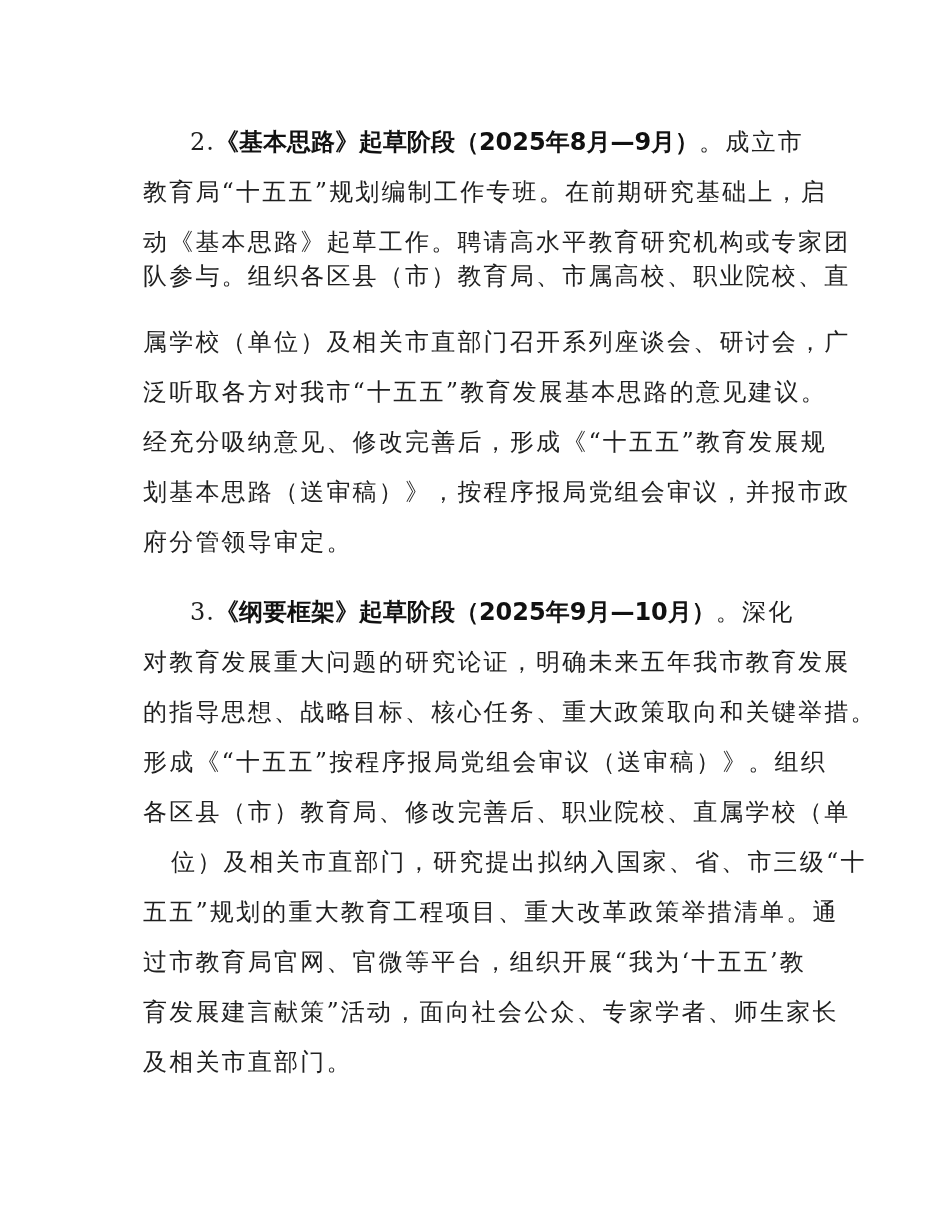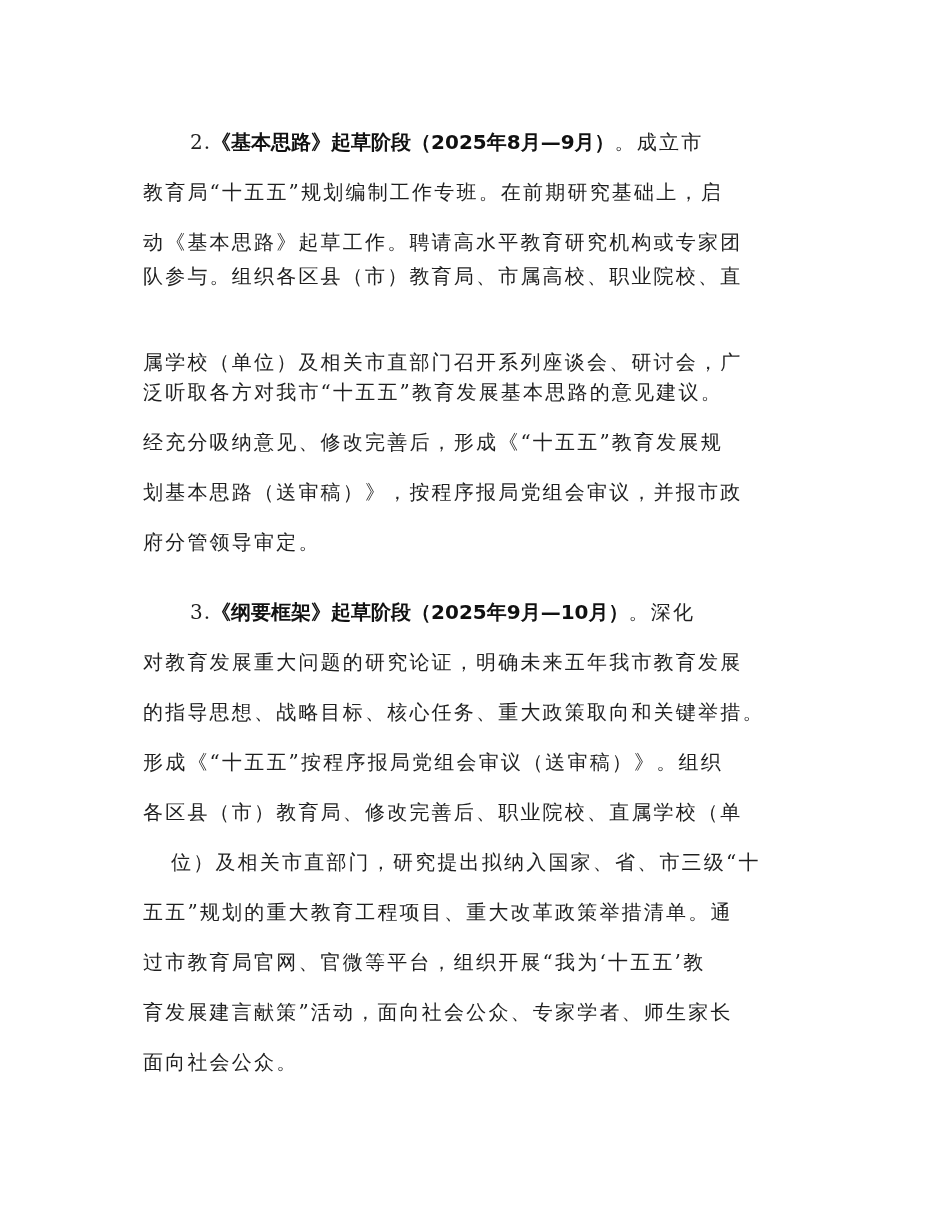--- a/index.html
+++ b/index.html
@@ -18,21 +18,21 @@
     .page {
       position: absolute;
       left: 0; top: 0;
       width: 950px;
       height: 1230px;
       background: #fff;
     }
     .line {
       position: absolute;
       left: 143px;
-      font-size: 20px;
+      font-size: 24px;
       line-height: 30px;
       height: 30px;
       white-space: nowrap;
       letter-spacing: 2.2px;
       color: #1f1f1f;
     }
     .line.indent { left: 190px; }
     .head {
       font-family: "DejaVu Sans", "Liberation Sans", sans-serif;
       font-weight: bold;
@@ -49,32 +49,32 @@
 <body>
 
 <div class="page">
 
   <div class="line indent" style="top:127px;">
     <span class="num">2.</span><span class="head">《基本思路》起草阶段（2025年8月—9月）</span><span>。成立市</span>
   </div>
   <div class="line" style="top:177px;">教育局“十五五”规划编制工作专班。在前期研究基础上，启</div>
   <div class="line" style="top:227px;">动《基本思路》起草工作。聘请高水平教育研究机构或专家团</div>
   <div class="line" style="top:261px;">队参与。组织各区县（市）教育局、市属高校、职业院校、直</div>
-  <div class="line" style="top:327px;margin-top:20px;">属学校（单位）及相关市直部门召开系列座谈会、研讨会，广</div>
+  <div class="line" style="top:327px;">属学校（单位）及相关市直部门召开系列座谈会、研讨会，广</div>
   <div class="line" style="top:377px;">泛听取各方对我市“十五五”教育发展基本思路的意见建议。</div>
   <div class="line" style="top:427px;">经充分吸纳意见、修改完善后，形成《“十五五”教育发展规</div>
   <div class="line" style="top:477px;">划基本思路（送审稿）》，按程序报局党组会审议，并报市政</div>
   <div class="line" style="top:527px;">府分管领导审定。</div>
 
   <div class="line indent" style="top:597px;">
     <span class="num">3.</span><span class="head">《纲要框架》起草阶段（2025年9月—10月）</span><span>。深化</span>
   </div>
   <div class="line" style="top:647px;">对教育发展重大问题的研究论证，明确未来五年我市教育发展</div>
   <div class="line" style="top:697px;">的指导思想、战略目标、核心任务、重大政策取向和关键举措。</div>
   <div class="line" style="top:747px;">形成《“十五五”按程序报局党组会审议（送审稿）》。组织</div>
   <div class="line" style="top:797px;">各区县（市）教育局、修改完善后、职业院校、直属学校（单</div>
   <div class="line" style="top:847px;margin-left:28px;">位）及相关市直部门，研究提出拟纳入国家、省、市三级“十</div>
   <div class="line" style="top:897px;">五五”规划的重大教育工程项目、重大改革政策举措清单。通</div>
   <div class="line" style="top:947px;">过市教育局官网、官微等平台，组织开展“我为‘十五五’教</div>
   <div class="line" style="top:997px;">育发展建言献策”活动，面向社会公众、专家学者、师生家长</div>
-  <div class="line" style="top:1047px;">面向社会公众。</div>
+  <div class="line" style="top:1047px;">及相关市直部门。</div>
 
 </div>
 
 </body></html>

